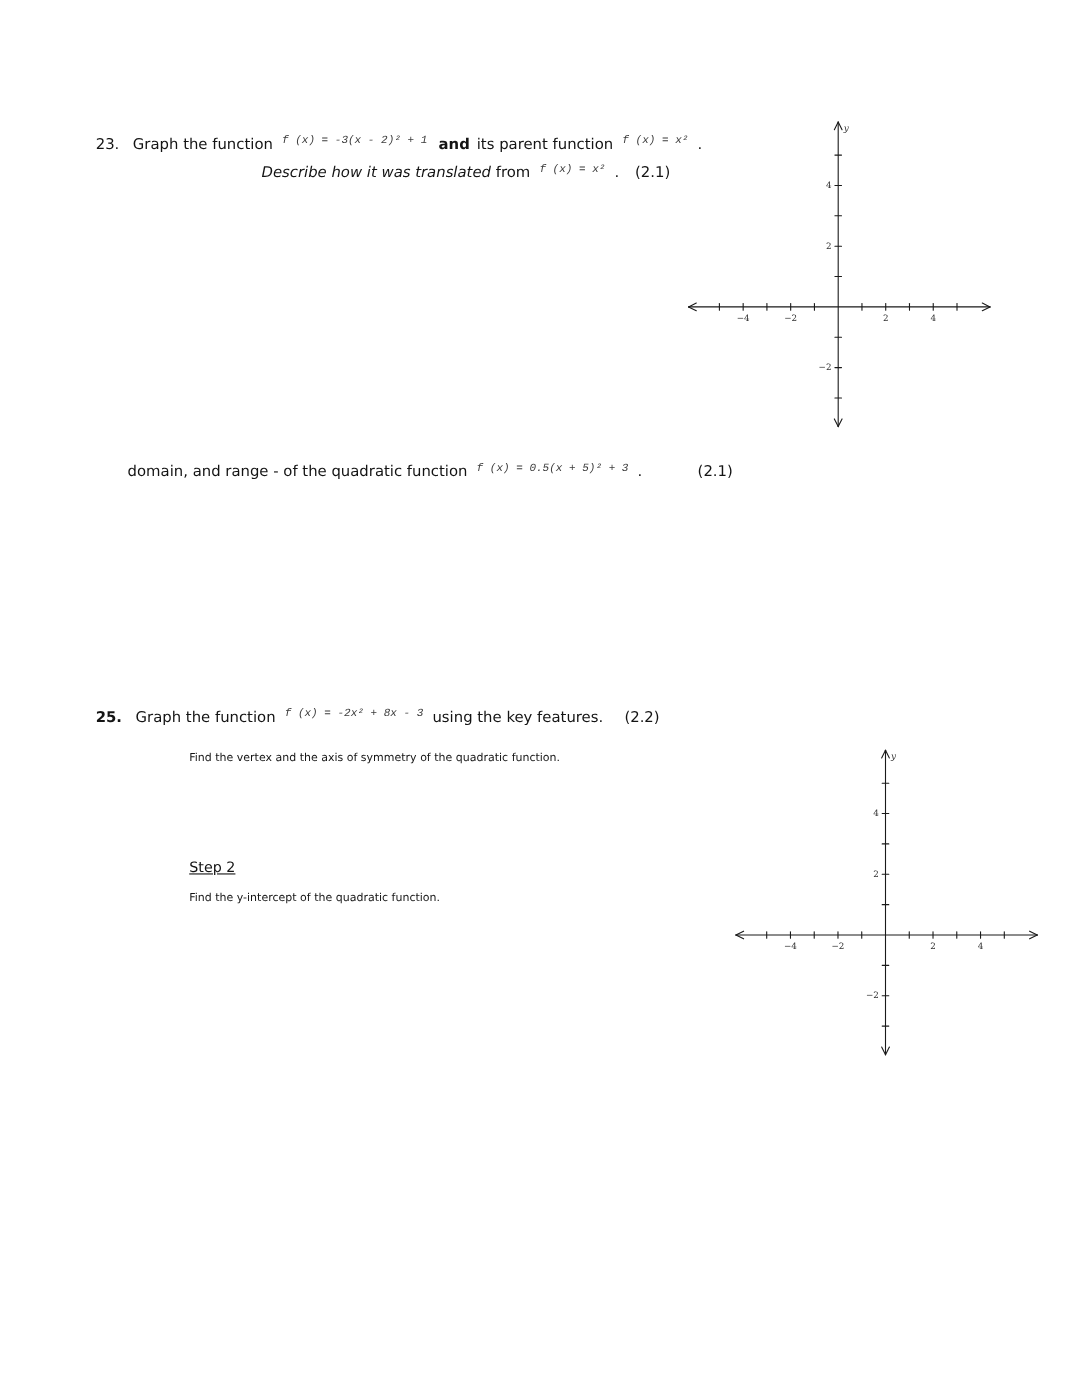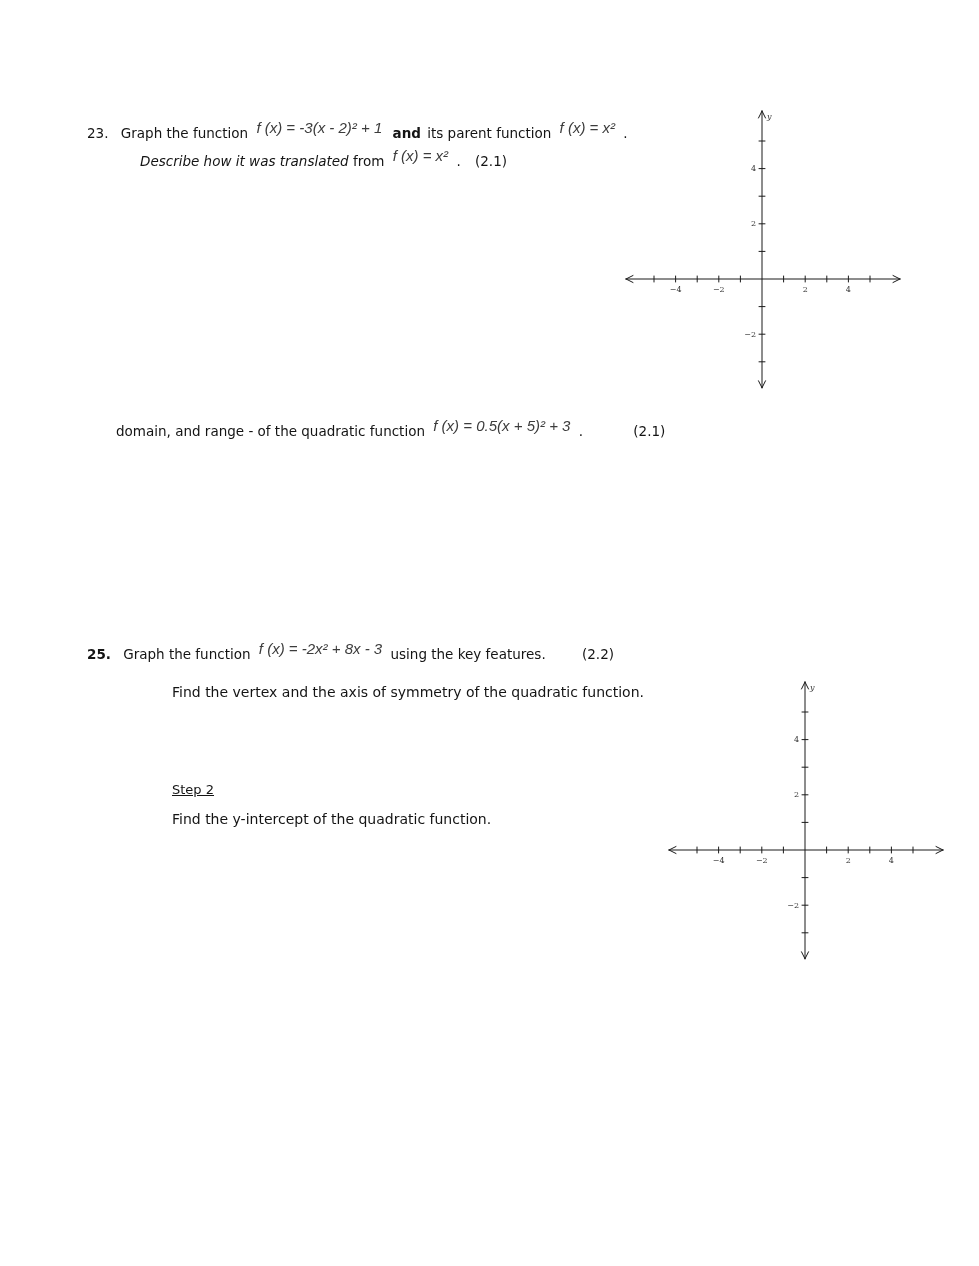--- a/index.html
+++ b/index.html
@@ -1,36 +1,36 @@
 <!DOCTYPE html>
 <html><head>
 <meta charset="utf-8">
 <style>
   html,body{margin:0;padding:0;background:#ffffff;}
   .page{position:relative;width:979px;height:1266px;background:#ffffff;
         font-family:"DejaVu Sans",sans-serif;color:#141414;overflow:hidden;}
   .line{font-size:13.5px;line-height:1.4;}
   .num{margin-right:8px;}
   .num-bold{font-weight:bold;margin-right:8px;}
-  .formula{font-family:Liberation Sans, sans-serif;font-style:italic;font-size:15px;
+  .formula{font-family:Liberation Mono, monospace;font-style:italic;font-size:10px;
            color:#3c3c3c;position:relative;top:-5px;margin:0 4px;white-space:nowrap;}
   .and{font-weight:bold;margin:0 2px;text-align:center;}
   .it{font-style:italic;}
   .q23{position:absolute;left:87px;top:122px;width:620px;}
-  .q23 .line2{margin-left:53px;margin-top:7px;}
+  .q23 .line2{margin-left:53px;margin-top:7px;text-align:center;}
   .q23 .ref{margin-left:10px;}
   .q24{position:absolute;left:87px;top:413px;width:760px;}
   .q24 .line2{margin-left:29px;margin-top:7px;}
   .q24 .ref{margin-left:46px;}
   .q25head{position:absolute;left:87px;top:643px;width:720px;}
-  .q25head .ref{margin-left:32px;}
+  .q25head .ref{margin-left:15px;}
   .step{position:absolute;left:172px;width:560px;}
   .s1{top:684px;}.s2{top:782px;}.s3{top:880px;}.s4{top:978px;}
   .step-title{font-size:13px;text-decoration:underline;margin-bottom:14px;}
-  .step-text{font-size:14px;}
+  .step-text{font-size:10px;}
   .graph{position:absolute;}
   .g1{left:618px;top:104px;}
   .g2{left:660px;top:676px;}
 </style>
 </head>
 <body>
 
 <div class="page">
 
   <section class="q23">

